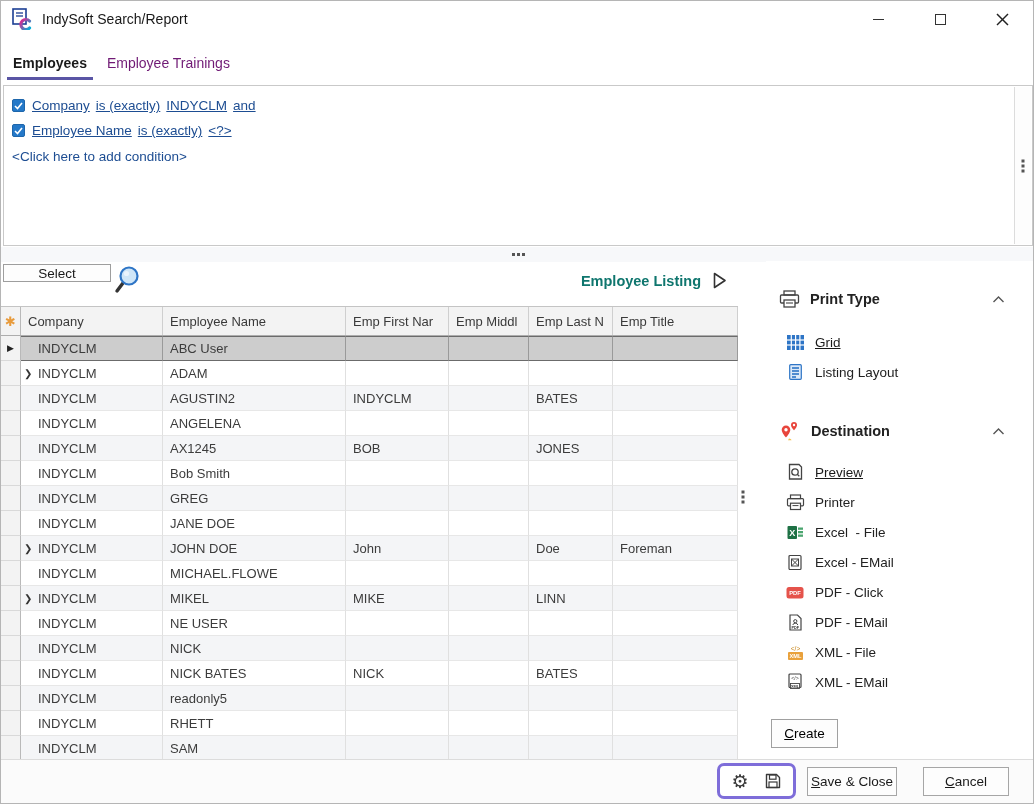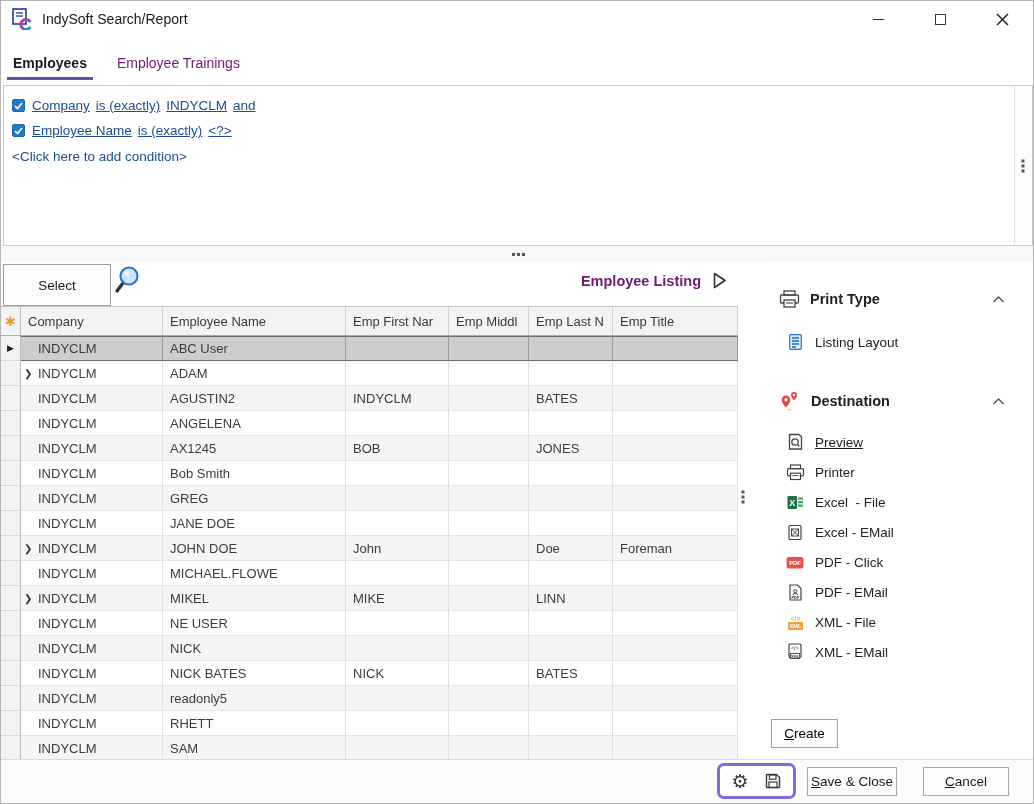--- a/index.html
+++ b/index.html
@@ -11,42 +11,42 @@
   }
   
   .titlebar { position:absolute; top:0; left:0; right:0; height:36px; background:#fff; display:flex; align-items:center; padding-left:10px; }
   .app-icon { width:22px; height:22px; margin-right:9px; flex:0 0 auto; }
   .title-text { font-size:14px; color:#191919; }
   .win-btns { position:absolute; right:0; top:0; height:36px; display:flex; }
   .win-btn { width:62px; height:36px; display:flex; align-items:center; justify-content:center; cursor:default; }
   .min-glyph { width:11px; height:0; border-top:1.4px solid #333; }
   .max-glyph { width:11px; height:11px; border:1.3px solid #333; }
   
-  .tabs { position:absolute; top:50px; left:10px; display:flex; gap:26px; }
+  .tabs { position:absolute; top:50px; left:10px; display:flex; gap:16px; }
   .tab { font-size:14px; padding:4px 2px 9px 2px; color:#701a75; }
   .tab.active { font-weight:bold; color:#1a1a1a; position:relative; }
   .tab.active::after { content:""; position:absolute; left:-4px; right:-4px; bottom:0; height:3px; background:#5a55a5; }
   
   .cond-panel { position:absolute; top:84px; left:2px; width:1030px; height:161px; border:1px solid #c9c9c9; background:#fff; }
   .cond-body { position:absolute; top:7px; left:8px; right:24px; }
   .cond-row { display:flex; align-items:center; height:25px; }
   .cond-check { width:13px; height:13px; background:#2478c8; border:1px solid #1e66ab; border-radius:2px; display:inline-flex; align-items:center; justify-content:center; margin-right:7px; flex:0 0 auto; }
   .cond-link { color:#1d4d92; text-decoration:underline; font-size:13.5px; margin-right:6px; white-space:pre; }
   .cond-add { color:#1d4d92; font-size:13.5px; height:26px; display:flex; align-items:center; }
   .cond-scroll { position:absolute; top:1px; bottom:1px; right:1px; width:17px; border-left:1px solid #dcdcdc; background:#fdfdfd; }
   .grip-v { position:absolute; left:50%; top:50%; transform:translate(-50%,-50%); display:flex; flex-direction:column; gap:2px; }
   .grip-v i, .grip-h i { width:3px; height:3px; background:#555; display:block; }
   .grip-h { display:flex; flex-direction:row; gap:2px; }
   
   .h-splitter { position:absolute; top:246px; left:0; width:1034px; height:15px; background:#f7f8fa; display:flex; align-items:center; justify-content:center; }
   
-  .select-btn { position:absolute; top:263px; left:2px; width:108px; height:42px; background:#fdfdfd; border:1px solid #9e9e9e; font-size:13.5px; display:flex; align-items:center; justify-content:center; color:#1a1a1a; }
+  .select-btn { position:absolute; top:263px; left:2px; width:108px; height:18px; background:#fdfdfd; border:1px solid #9e9e9e; font-size:13.5px; display:flex; align-items:center; justify-content:center; color:#1a1a1a; }
   .magnifier { position:absolute; top:263px; left:112px; width:30px; height:32px; }
   .listing-row { position:absolute; top:270px; left:0; width:737px; display:flex; align-items:center; justify-content:flex-end; gap:10px; padding-right:10px; }
-  .listing-title { font-weight:bold; font-size:14.5px; color:#701a75; }
+  .listing-title { font-weight:bold; font-size:14.5px; color:#0f766e; }
   
   .grid { position:absolute; top:305px; left:0; width:737px; height:455px; background:#fff; font-size:13px; color:#3c3c3c; }
   .g-header { display:flex; height:30px; background:#f3f3f3; border-top:1px solid #c4c4c4; border-bottom:1px solid #adadad; }
   .g-header .sel { border-right:1px solid #b9b9b9; display:flex; align-items:center; justify-content:center; }
   .th { display:flex; align-items:center; padding-left:7px; border-right:1px solid #cfcfcf; overflow:hidden; white-space:nowrap; color:#3a3a3a; }
   .sel { width:20px; flex:0 0 20px; background:#f3f3f3; }
   .tr { display:flex; height:25px; background:#fff; }
   .tr.alt { background:#f4f5f7; }
   .tr .sel { border-right:1px solid #b9b9b9; border-bottom:1px solid #d9d9d9; display:flex; align-items:center; justify-content:center; font-size:9px; color:#222; }
   .td { display:flex; align-items:center; padding-left:7px; border-right:1px solid #e0e0e0; border-bottom:1px solid #e7e7e7; overflow:hidden; white-space:nowrap; position:relative; background:inherit; }
@@ -357,20 +357,35 @@
         <line x1="7" y1="13" x2="14" y2="13" stroke="#444" stroke-width="1.1"></line>
       </svg>
       <span class="section-title">Print Type</span>
       <svg class="collapse" width="13" height="9" viewBox="0 0 13 9">
           <path d="M1.5 7l5-5 5 5" fill="none" stroke="#555" stroke-width="1.4"></path>
         </svg>
     </div>
     <div id="print-items" style="margin-top:16px;">
         <div class="panel-item">
           <span class="p-icon">
+            <svg width="17" height="15" viewBox="0 0 17 15">
+              <rect width="17" height="15" fill="#2e75c6"></rect>
+              <g stroke="#fff" stroke-width="1.2">
+                <line x1="0" y1="5" x2="17" y2="5"></line>
+                <line x1="0" y1="10" x2="17" y2="10"></line>
+                <line x1="4.3" y1="0" x2="4.3" y2="15"></line>
+                <line x1="8.6" y1="0" x2="8.6" y2="15"></line>
+                <line x1="12.9" y1="0" x2="12.9" y2="15"></line>
+              </g>
+            </svg>
+          </span>
+          <span class="p-label underl">Grid</span>
+        </div>
+        <div class="panel-item">
+          <span class="p-icon">
             <svg width="13" height="16" viewBox="0 0 13 16">
               <rect x="0.7" y="0.7" width="11.6" height="14.6" rx="1" fill="#dce9f8" stroke="#2e75c6" stroke-width="1.2"></rect>
               <g stroke="#2e75c6" stroke-width="1.6">
                 <line x1="3" y1="4" x2="10" y2="4"></line>
                 <line x1="3" y1="7" x2="10" y2="7"></line>
                 <line x1="3" y1="10" x2="10" y2="10"></line>
                 <line x1="3" y1="13" x2="7" y2="13"></line>
               </g>
             </svg>
           </span>

